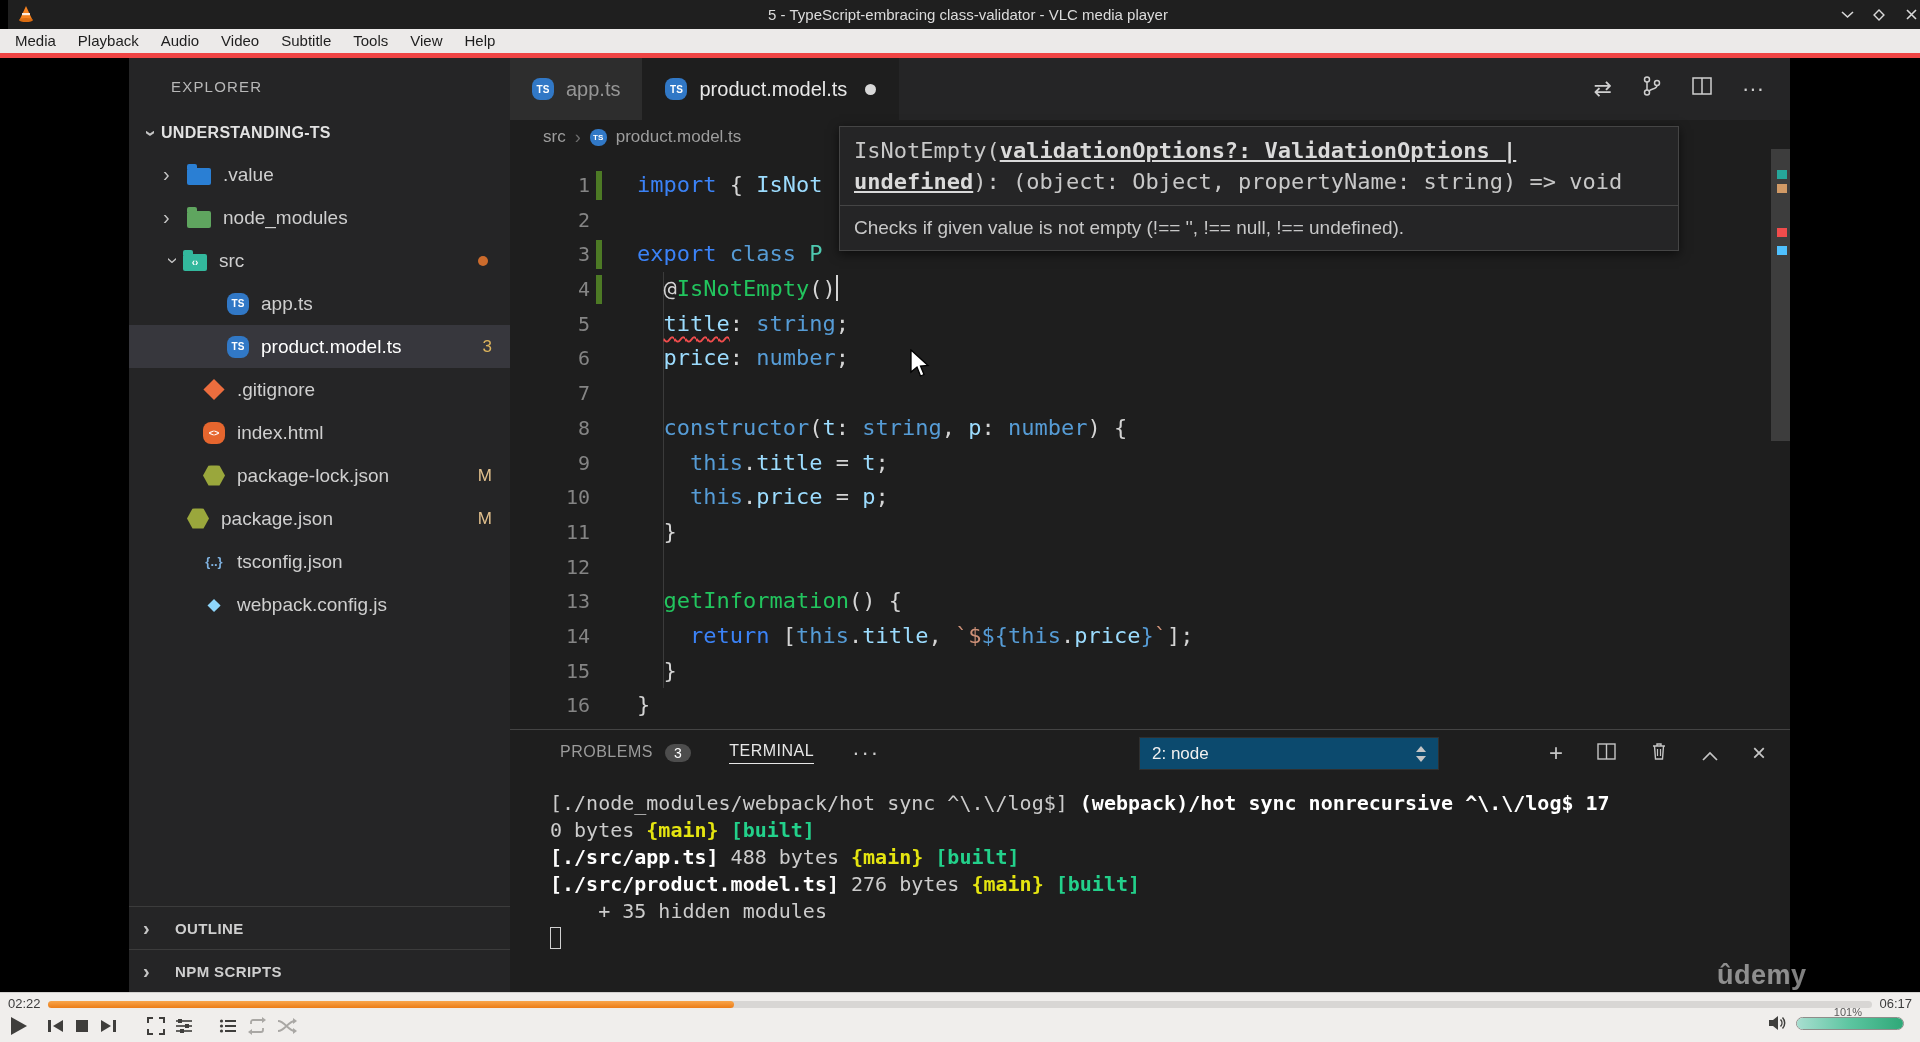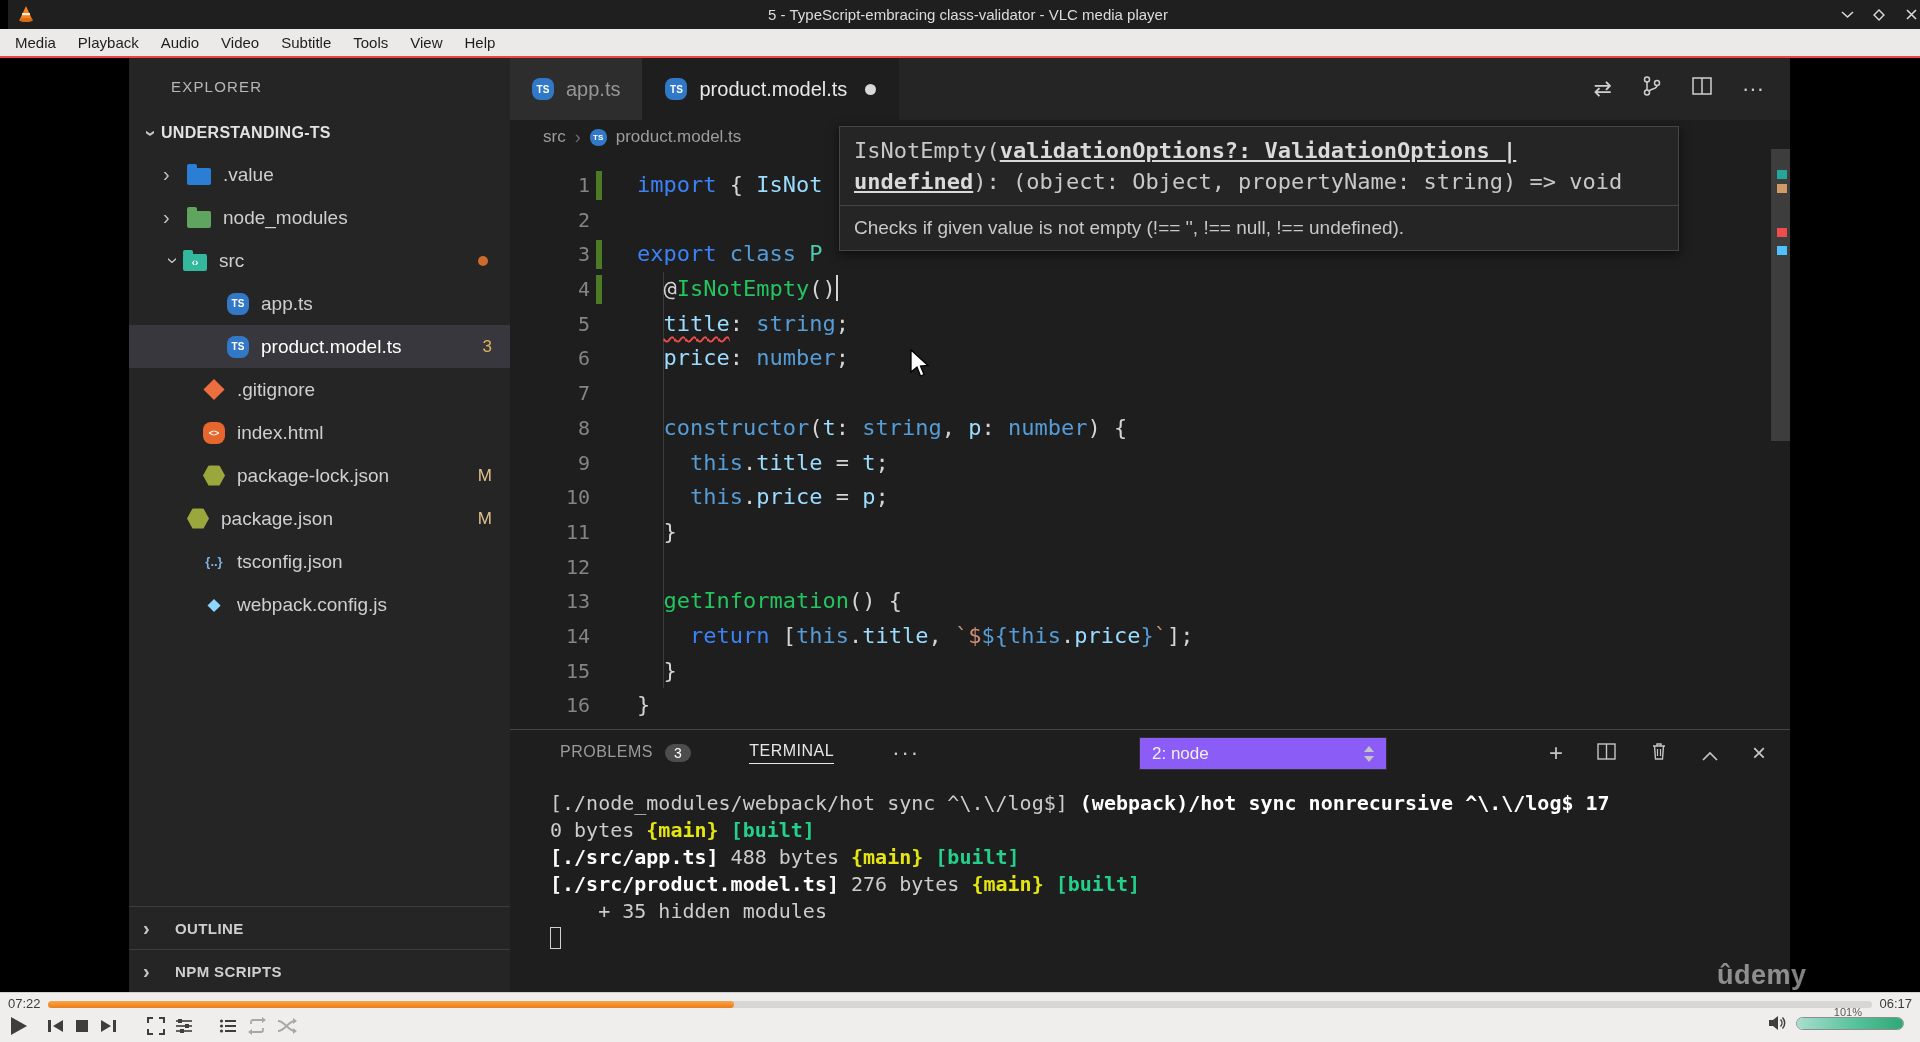--- a/index.html
+++ b/index.html
@@ -8,21 +8,21 @@
 
   
   #titlebar{position:absolute;left:8px;top:0;width:1920px;height:29px;background:#1f1f1f}
   #title{position:absolute;left:0;right:0;top:0;line-height:29px;text-align:center;
     font-size:15px;color:#dcdcdc}
   #cone{position:absolute;left:10px;top:5px}
   .winbtns{position:absolute;right:6px;top:0;height:29px;display:flex;gap:10px;align-items:center}
   .winbtn{width:22px;height:20px;display:flex;align-items:center;justify-content:center;color:#d8d8d8}
 
   #menubar{position:absolute;left:0;top:29px;width:1920px;height:29px;background:#eceae9;
-    border-bottom:2px solid #ef4444;display:flex;align-items:center;padding-left:4px}
+    border-bottom:5px solid #ef4444;display:flex;align-items:center;padding-left:4px}
   .menu-item{padding:0 11px;font-size:15px;color:#1e1e1e;line-height:28px}
 
   
   #video{position:absolute;left:0;top:58px;width:1920px;height:934px;background:#000}
   #vsc{position:absolute;left:129px;top:0;width:1661px;height:934px;background:#1e1e1e;color:#ccc}
 
   
   #sidebar{position:absolute;left:0;top:0;width:381px;height:934px;background:#252526}
   #explorer-title{position:absolute;left:42px;top:20px;font-size:15px;letter-spacing:1.2px;color:#b8b8b8}
   #root-row{position:absolute;left:0;top:55px;width:100%;height:40px;display:flex;align-items:center;
@@ -94,27 +94,27 @@
 
   #tooltip{position:absolute;left:329px;top:68px;width:840px;background:#252526;
     border:1px solid #454545;z-index:6;box-shadow:0 3px 10px rgba(0,0,0,.6)}
   #tooltip .sig{padding:8px 14px;font-family:"DejaVu Sans Mono",monospace;font-size:22px;
     line-height:31px;color:#c8c8c8;border-bottom:1px solid #454545}
   #tooltip .sig b{font-weight:700;text-decoration:underline;color:#dadada}
   #tooltip .doc{padding:11px 14px;font-size:19px;color:#c8c8c8}
 
   
   #panel{position:absolute;left:0;top:671px;width:100%;height:263px;background:#1e1e1e;border-top:1px solid #444}
-  #panel-head{position:relative;height:46px;display:flex;align-items:center;padding-left:50px;gap:58px}
+  #panel-head{position:relative;height:46px;display:flex;align-items:center;padding-left:50px;gap:38px}
   .ptab{font-size:16px;letter-spacing:.5px;color:#9b9b9b;height:46px;display:flex;align-items:center;gap:12px}
   .ptab .lab{padding-bottom:3px}
   .ptab.active .lab{color:#e7e7e7;border-bottom:1px solid #e7e7e7}
   .pbadge{background:#4d4d4d;color:#fff;border-radius:11px;padding:1px 9px;font-size:14px}
   .pdots{color:#cfcfcf;font-size:22px;letter-spacing:2px}
-  #pselect{position:absolute;left:629px;top:7px;width:248px;height:33px;background:#8b5cf6;color:#f0f0f0;
+  #pselect{position:absolute;left:629px;top:7px;width:300px;height:33px;background:#0c4a6e;color:#f0f0f0;
     font-size:17px;display:flex;align-items:center;padding:0 12px;border:1px solid #303030}
   .spin{margin-left:auto;display:flex;flex-direction:column;gap:4px}
   .tri-up{width:0;height:0;border-left:5px solid transparent;border-right:5px solid transparent;
     border-bottom:6px solid #c5c5c5}
   .tri-dn{width:0;height:0;border-left:5px solid transparent;border-right:5px solid transparent;
     border-top:6px solid #c5c5c5}
   #pactions{position:absolute;right:24px;top:0;height:46px;display:flex;gap:34px;align-items:center;
     color:#c5c5c5;font-size:24px}
   #terminal{position:absolute;left:0;top:46px;right:0;bottom:0;padding:14px 0 0 40px;
     font-family:"DejaVu Sans Mono",monospace;font-size:20px;line-height:27px;color:#ccc}
@@ -375,21 +375,21 @@
             <div class="term-line"><span class="term-cursor"></span></div>
           </div>
       </div>
     </div>
 
     <div id="watermark">ûdemy</div>
   </div>
 </div>
 
 <div id="controls">
-  <span class="time" id="time-cur">07:22</span>
+  <span class="time" id="time-cur">02:22</span>
   <div id="seek">
     <div id="seek-fill" style="width: 37.6%;"></div>
   </div>
   <span class="time" id="time-total">06:17</span>
 
   <div id="btnrow">
     <svg class="ctl" width="24" height="24" viewBox="0 0 24 24" style="margin-right:14px">
       <path d="M5 3 L21 12 L5 21 Z" fill="#3f3e3c"></path>
     </svg>
     <svg class="ctl" width="22" height="20" viewBox="0 0 22 20" style="margin-right:6px">

